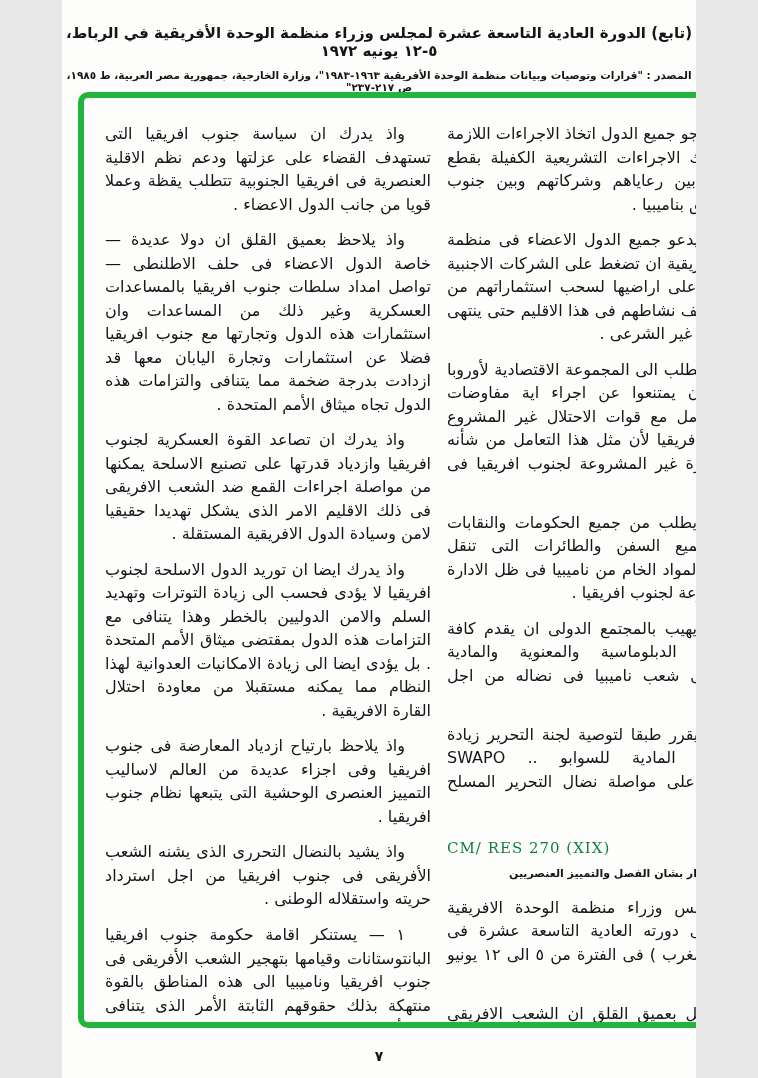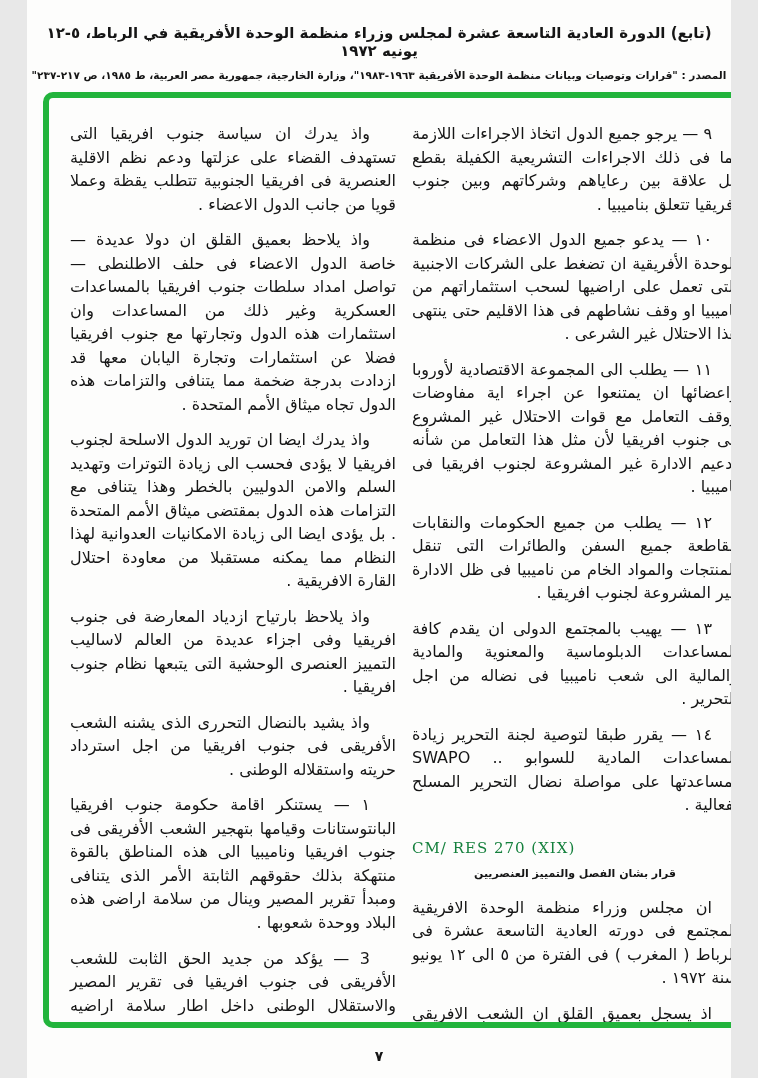--- a/index.html
+++ b/index.html
@@ -1,18 +1,18 @@
 <!DOCTYPE html>
 <html lang="ar"><head>
 <meta charset="utf-8">
 <style>
   html,body { margin:0; padding:0; background:#e8e8e8; }
   .page {
     position:relative;
-    width:704px; height:1078px;
+    width:634px; height:1078px;
     margin:0 auto;
     background:#fdfdfc;
     color:#151515;
     font-family:"DejaVu Sans", sans-serif;
     overflow:hidden;
   }
   
   .hdr { text-align:center; direction:rtl; }
   .hdr-line1 {
     padding-top:24px;
@@ -85,20 +85,21 @@
       <p class="para">١٤ — يقرر طبقا لتوصية لجنة التحرير زيادة المساعدات المادية للسوابو .. SWAPO لمساعدتها على مواصلة نضال التحرير المسلح بفعالية .</p>
       <div class="cmres">CM/ RES 270 (XIX)</div>
       <h2 class="sec-title">قرار بشان الفصل والتمييز العنصريين</h2>
       <p class="para">ان مجلس وزراء منظمة الوحدة الافريقية المجتمع فى دورته العادية التاسعة عشرة فى الرباط ( المغرب ) فى الفترة من ٥ الى ١٢ يونيو سنة ١٩٧٢ .</p>
       <p class="para">اذ يسجل بعميق القلق ان الشعب الافريقى فى جنوب افريقيا وناميبيا وزيمبابوى مازال يتعرض للاستغلال والمهانة والاضطهاد على ايدى المنظمة العنصرية لبريتوريا وسولزبورى نتيجة لما تطبقه هذه النظم من سياسات الفصل والتمييز العنصريين .</p>
     </div>
 
     <div class="col">
       <p class="para">واذ يدرك ان سياسة جنوب افريقيا التى تستهدف القضاء على عزلتها ودعم نظم الاقلية العنصرية فى افريقيا الجنوبية تتطلب يقظة وعملا قويا من جانب الدول الاعضاء .</p>
       <p class="para">واذ يلاحظ بعميق القلق ان دولا عديدة — خاصة الدول الاعضاء فى حلف الاطلنطى — تواصل امداد سلطات جنوب افريقيا بالمساعدات العسكرية وغير ذلك من المساعدات وان استثمارات هذه الدول وتجارتها مع جنوب افريقيا فضلا عن استثمارات وتجارة اليابان معها قد ازدادت بدرجة ضخمة مما يتنافى والتزامات هذه الدول تجاه ميثاق الأمم المتحدة .</p>
+      <p class="para">واذ يدرك ان تصاعد القوة العسكرية لجنوب افريقيا وازدياد قدرتها على تصنيع الاسلحة يمكنها من مواصلة اجراءات القمع ضد الشعب الافريقى فى ذلك الاقليم الامر الذى يشكل تهديدا حقيقيا لامن وسيادة الدول الافريقية المستقلة .</p>
       <p class="para">واذ يدرك ايضا ان توريد الدول الاسلحة لجنوب افريقيا لا يؤدى فحسب الى زيادة التوترات وتهديد السلم والامن الدوليين بالخطر وهذا يتنافى مع التزامات هذه الدول بمقتضى ميثاق الأمم المتحدة . بل يؤدى ايضا الى زيادة الامكانيات العدوانية لهذا النظام مما يمكنه مستقبلا من معاودة احتلال القارة الافريقية .</p>
       <p class="para">واذ يلاحظ بارتياح ازدياد المعارضة فى جنوب افريقيا وفى اجزاء عديدة من العالم لاساليب التمييز العنصرى الوحشية التى يتبعها نظام جنوب افريقيا .</p>
       <p class="para">واذ يشيد بالنضال التحررى الذى يشنه الشعب الأفريقى فى جنوب افريقيا من اجل استرداد حريته واستقلاله الوطنى .</p>
       <p class="para">١ — يستنكر اقامة حكومة جنوب افريقيا البانتوستانات وقيامها بتهجير الشعب الأفريقى فى جنوب افريقيا وناميبيا الى هذه المناطق بالقوة منتهكة بذلك حقوقهم الثابتة الأمر الذى يتنافى ومبدأ تقرير المصير وينال من سلامة اراضى هذه البلاد ووحدة شعوبها .</p>
       <p class="para">3 — يؤكد من جديد الحق الثابت للشعب الأفريقى فى جنوب افريقيا فى تقرير المصير والاستقلال الوطنى داخل اطار سلامة اراضيه ووحدته الوطنية .</p>
     </div>
 
   </div>
 
   <div class="footer">

